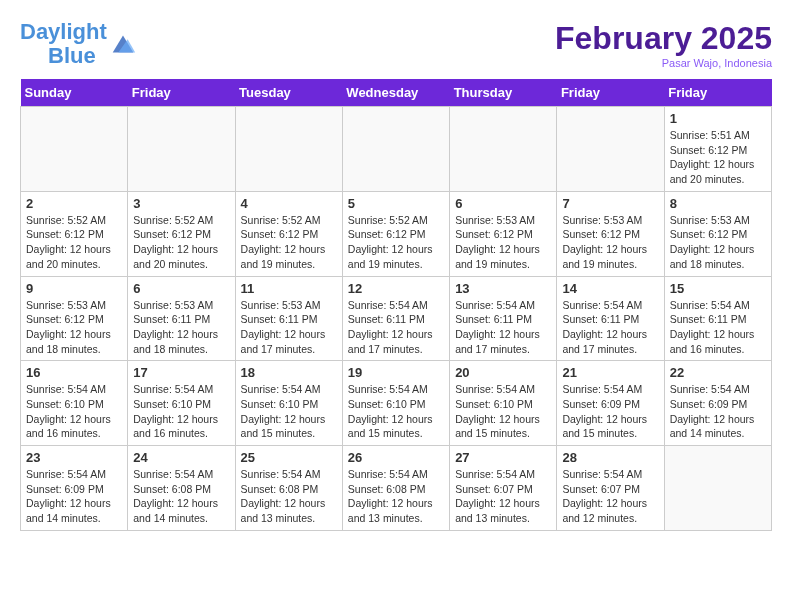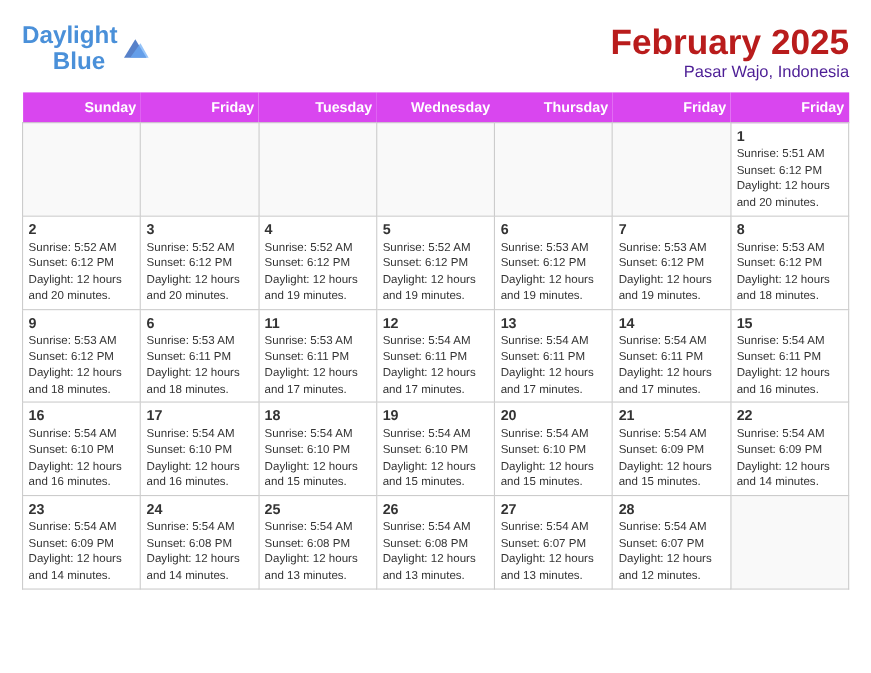--- a/index.html
+++ b/index.html
@@ -33,36 +33,36 @@
       width: 28px;
       height: 28px;
       margin-left: 2px;
     }
     .title-block {
       text-align: right;
     }
     .month-title {
       font-size: 32px;
       font-weight: bold;
-      color: #b91c1c;
+      color: #4c1d95;
     }
     .location {
-      font-size: 15px;
-      color: #4c1d95;
+      font-size: 11px;
+      color: #8b5cf6;
     }
     table {
       width: 100%;
       border-collapse: collapse;
       font-size: 11px;
     }
     thead th {
-      background: #d946ef;
+      background: #6d28d9;
       color: #fff;
       padding: 6px 4px;
-      text-align: right;
+      text-align: left;
       font-size: 13px;
       font-weight: bold;
     }
     td {
       border: 1px solid #ccc;
       vertical-align: top;
       padding: 4px 5px;
       height: 80px;
       width: calc(100% / 7);
     }

